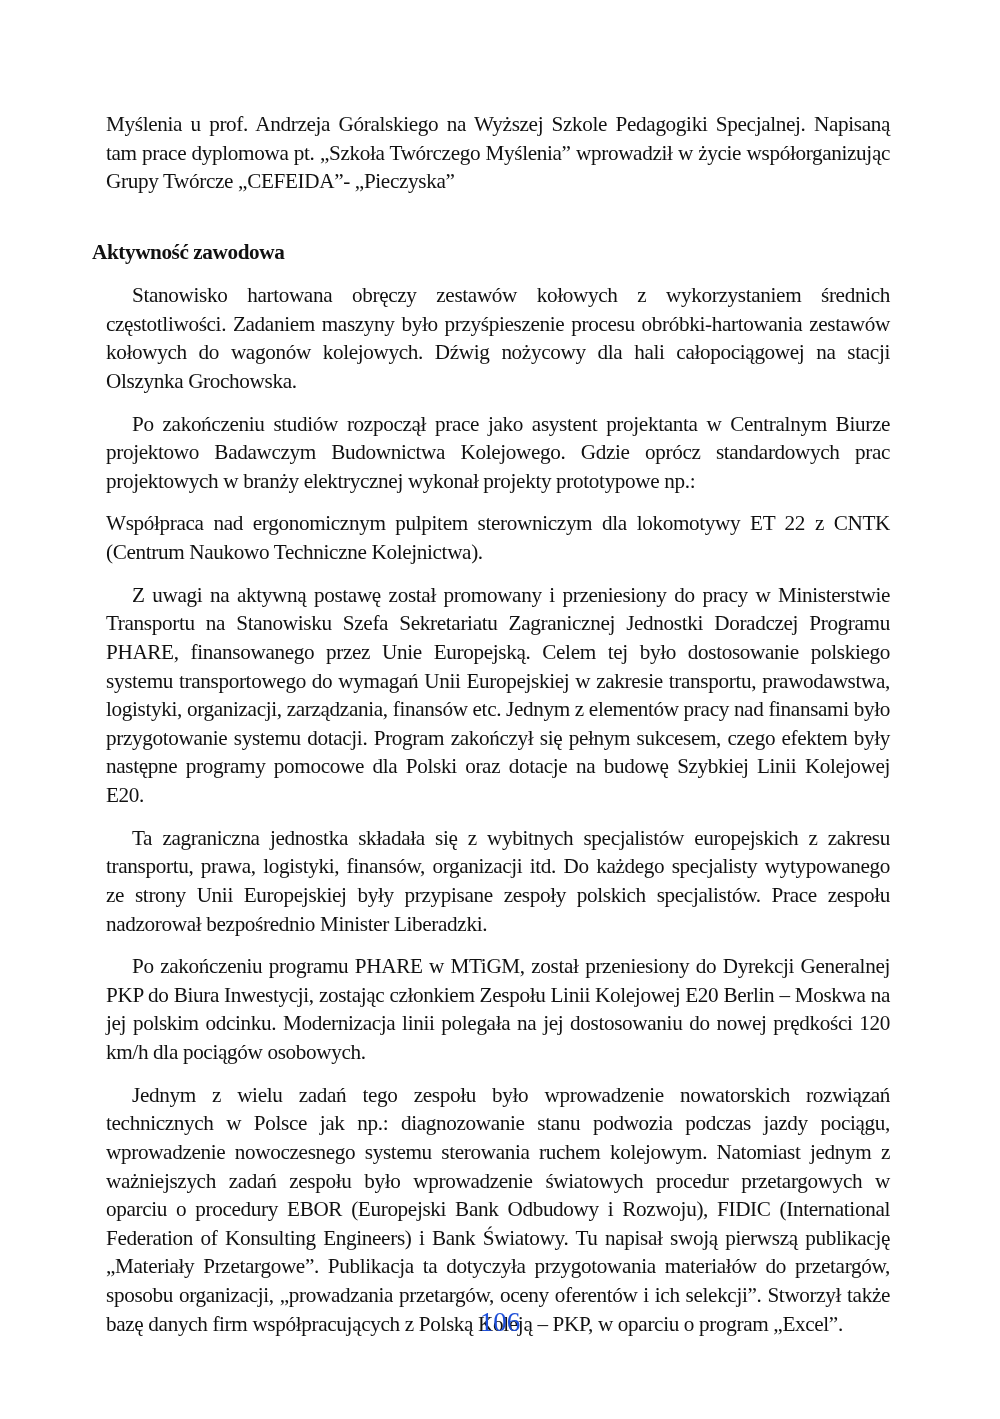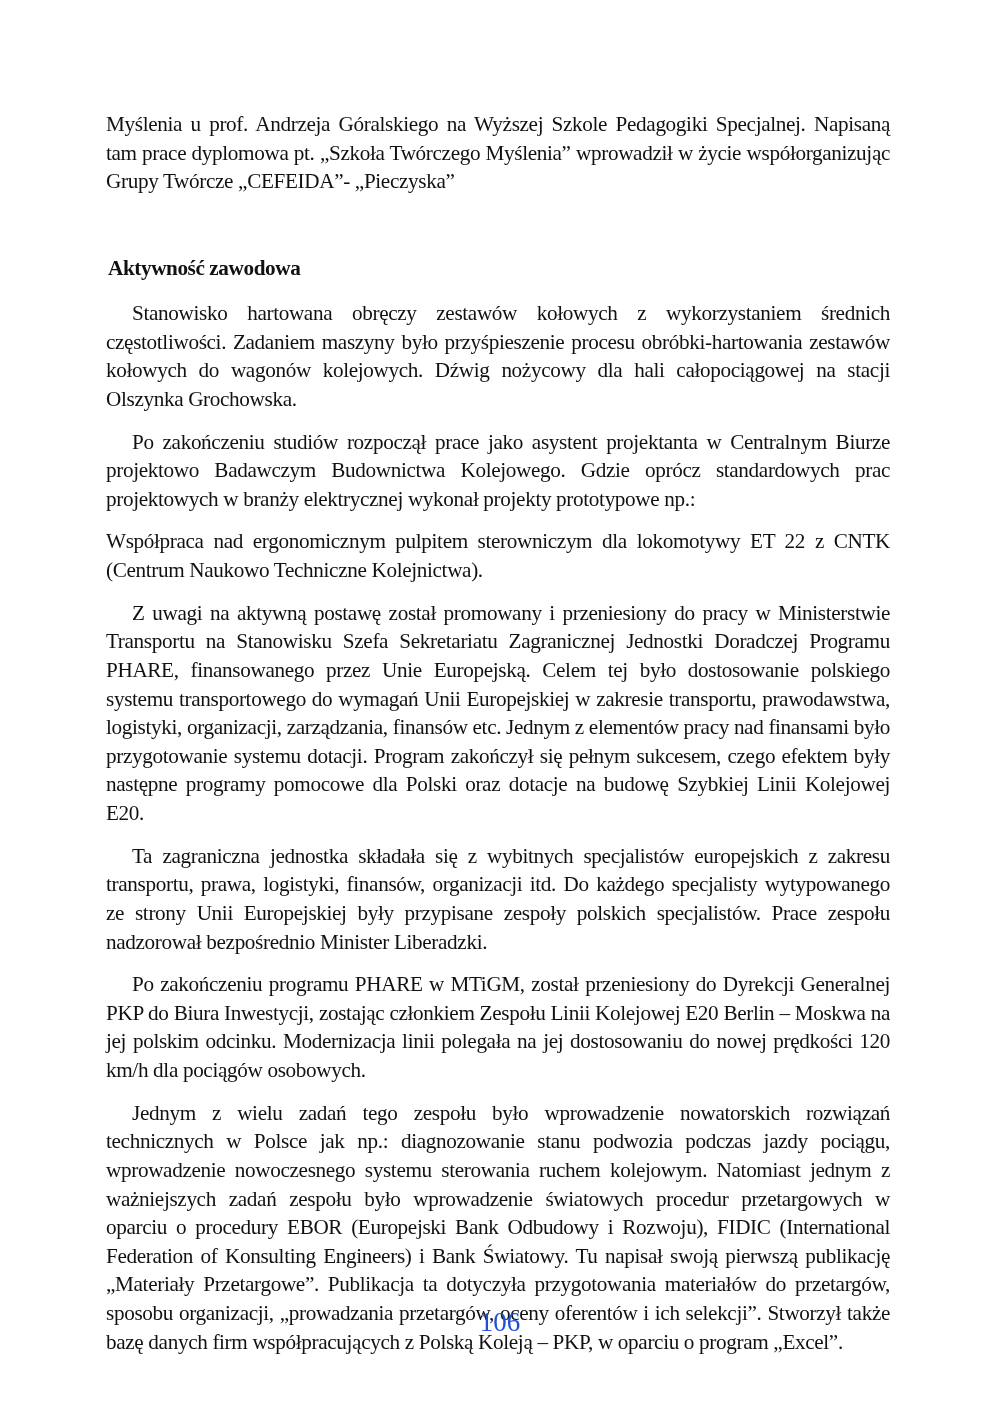--- a/index.html
+++ b/index.html
@@ -29,21 +29,21 @@
     letter-spacing: -0.35px;
     word-spacing: 0px;
   }
   .indent {
     text-indent: 26px;
   }
   .gap {
     height: 28.6px;
   }
   .heading {
-    margin: 16px;
+    margin: 0;
     font-size: 21.2px;
     line-height: 28.62px;
     font-weight: bold;
     letter-spacing: -0.4px;
   }
   .page-number {
     position: absolute;
     left: 0;
     width: 1000px;
     top: 1306px;

